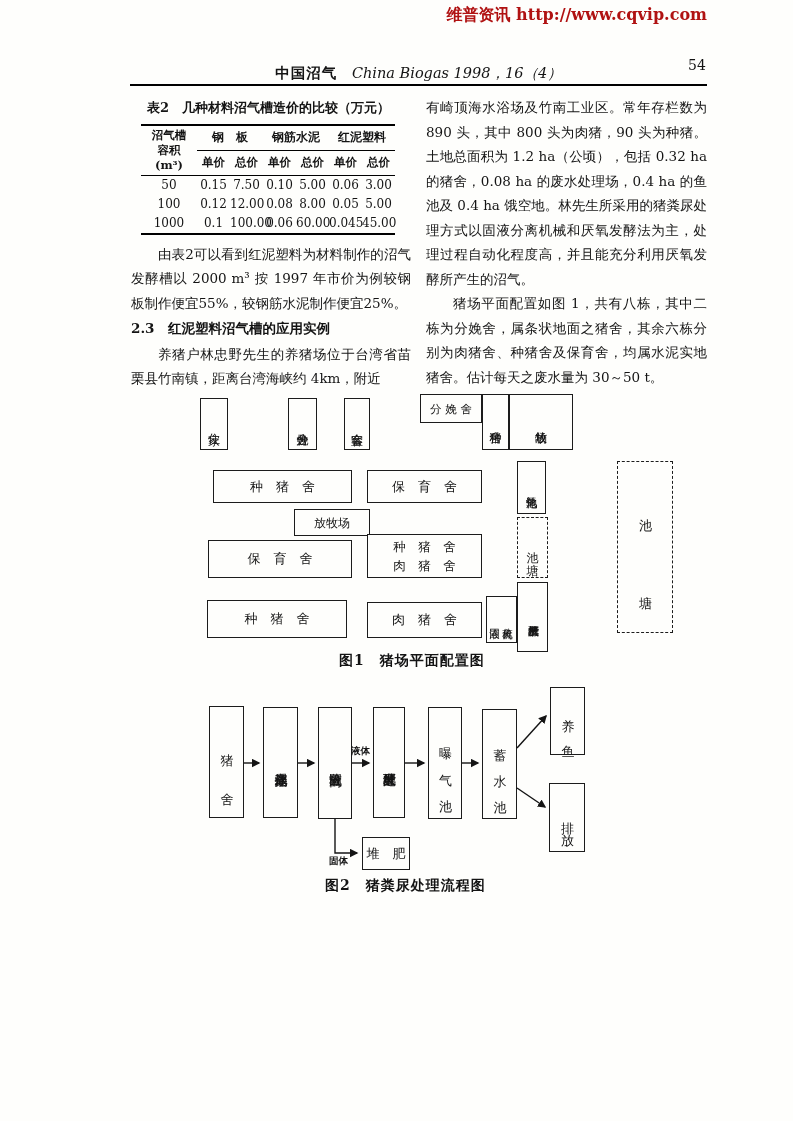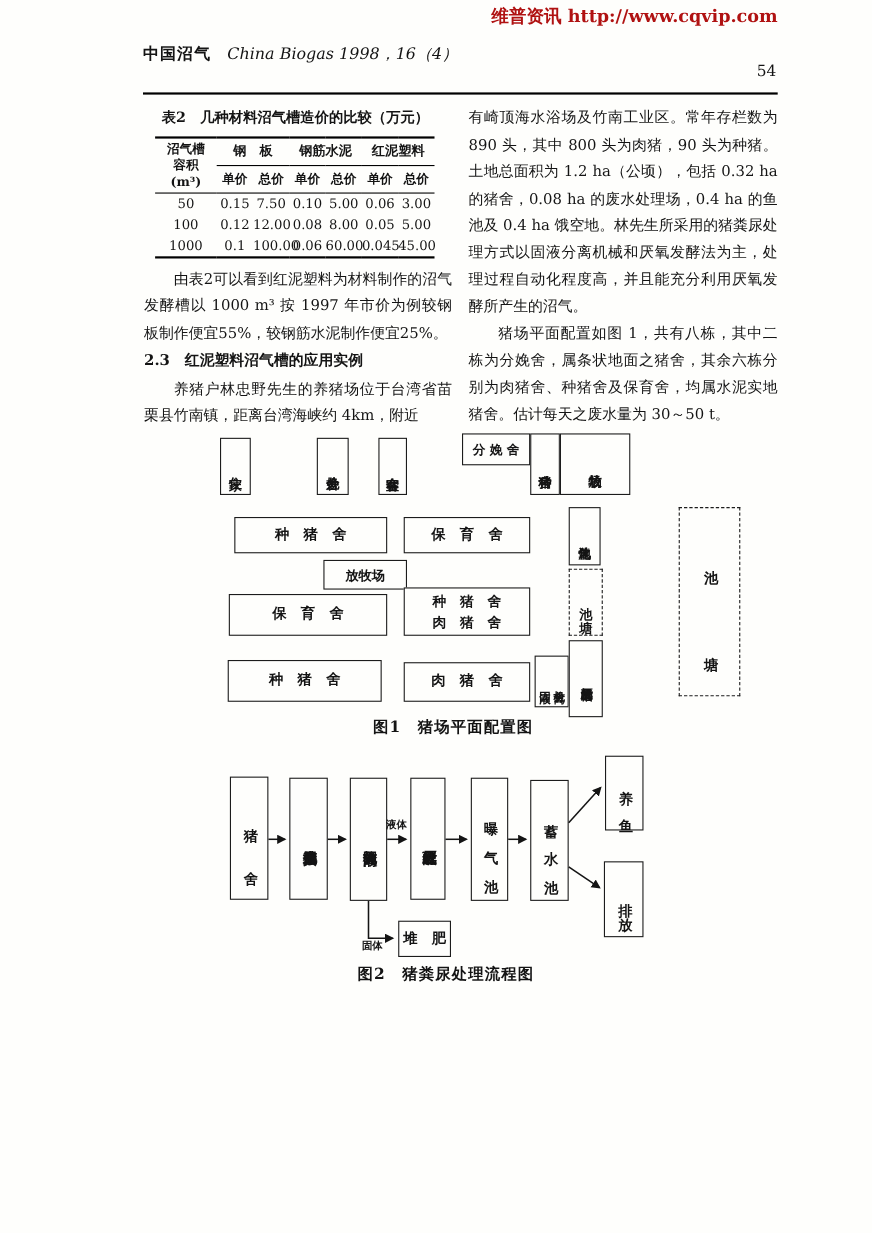--- a/index.html
+++ b/index.html
@@ -1,21 +1,21 @@
 <!DOCTYPE html>
 <html><head>
 <meta charset="utf-8">
 <style>
   html,body{margin:0;padding:0;background:#e8e8e8;}
   .page{position:relative;width:793px;height:1121px;background:#fefefc;margin:0 auto;
         font-family:"DejaVu Serif","Liberation Serif",serif;color:#141414;overflow:hidden;}
   
   .watermark{position:absolute;top:5px;right:86px;font-size:16px;color:#b01212;font-weight:bold;}
   
-  .header{position:absolute;top:40px;left:130px;width:577px;text-align:left;font-size:14.5px;}
+  .header{position:absolute;top:64px;left:130px;width:577px;text-align:center;font-size:14.5px;}
   .journal-cn{font-weight:bold;letter-spacing:1px;}
   .journal-en{font-style:italic;margin-left:10px;}
   .pageno{position:absolute;top:57px;left:688px;font-size:14px;}
   .rule{position:absolute;top:84px;left:130px;width:577px;border-top:2px solid #000;}
   
   .col{position:absolute;top:95px;width:280px;font-size:13.5px;line-height:24.5px;text-align:justify;}
   .col-left{left:131px;}
   .col-right{left:426px;width:281px;}
   .para{margin:0;text-indent:2em;}
   .sec-head{margin:1px 0;font-weight:bold;}
@@ -25,21 +25,21 @@
        border-top:2px solid #000;border-bottom:2.5px solid #000;}
   .cmp th,.cmp td{text-align:center;padding:2px 0;line-height:15px;}
   .cmp td{font-size:12px;font-weight:normal;}
   .c0{width:56px;} .cn{width:33px;}
   .c0h{font-size:11.5px;white-space:pre-line;line-height:13px;font-weight:bold;border-bottom:1.5px solid #000;}
   .grp{font-size:12px;font-weight:bold;border-bottom:1.2px solid #000;padding-top:3px;}
   .sub{font-size:11.5px;font-weight:bold;border-bottom:1.5px solid #000;padding:3px 0;}
   
   .fbox{position:absolute;box-sizing:border-box;border:1.6px solid #1c1c1c;background:#fefefc;
         display:flex;align-items:center;justify-content:center;
-        font-weight:bold;font-size:13px;line-height:14px;text-align:center;}
+        font-weight:normal;font-size:13px;line-height:14px;text-align:center;}
   .v{writing-mode:vertical-rl;text-orientation:upright;}
   .dashed{border-style:dashed;border-width:1.3px;}
   .f11{font-size:11px;} .f115{font-size:11.5px;} .f12{font-size:12px;}
   .twoline{flex-direction:column;}
   .twoline span{display:block;line-height:19px;font-size:12.5px;}
   .twocol{flex-direction:row;gap:1px;padding:1px;}
   .vtxt{writing-mode:vertical-rl;text-orientation:upright;font-size:10.5px;line-height:12px;}
   .figcap{position:absolute;font-size:14px;font-weight:bold;letter-spacing:1px;}
   .flowlabel{position:absolute;font-size:9.5px;font-weight:bold;line-height:10px;}
   .overlay{position:absolute;left:0;top:0;pointer-events:none;}
@@ -111,21 +111,21 @@
           <td>1000</td>
           <td>0.1</td>
           <td>100.00</td>
           <td>0.06</td>
           <td>60.00</td>
           <td>0.045</td>
           <td>45.00</td>
         </tr>
       </tbody>
     </table>
-    <p class="para" style="margin-top:7px">由表2可以看到红泥塑料为材料制作的沼气发酵槽以 1000 m³ 按 1997 年市价为例较钢板制作便宜55%，较钢筋水泥制作便宜25%。</p>
+    <p class="para" style="margin-top:7px">由表2可以看到红泥塑料为材料制作的沼气发酵槽以 2000 m³ 按 1997 年市价为例较钢板制作便宜55%，较钢筋水泥制作便宜25%。</p>
     <p class="sec-head">2.3　红泥塑料沼气槽的应用实例</p>
     <p class="para">养猪户林忠野先生的养猪场位于台湾省苗栗县竹南镇，距离台湾海峡约 4km，附近</p>
   </div>
 
   <div class="col col-right">
     <p class="para" style="text-indent:0">有崎顶海水浴场及竹南工业区。常年存栏数为 890 头，其中 800 头为肉猪，90 头为种猪。土地总面积为 1.2 ha（公顷），包括 0.32 ha 的猪舍，0.08 ha 的废水处理场，0.4 ha 的鱼池及 0.4 ha 饿空地。林先生所采用的猪粪尿处理方式以固液分离机械和厌氧发酵法为主，处理过程自动化程度高，并且能充分利用厌氧发酵所产生的沼气。</p>
     <p class="para">猪场平面配置如图 1，共有八栋，其中二栋为分娩舍，属条状地面之猪舍，其余六栋分别为肉猪舍、种猪舍及保育舍，均属水泥实地猪舍。估计每天之废水量为 30～50 t。</p>
   </div>
 
   <div class="fbox v f12" style="left:200px;top:398px;width:28px;height:52px">住家</div>

